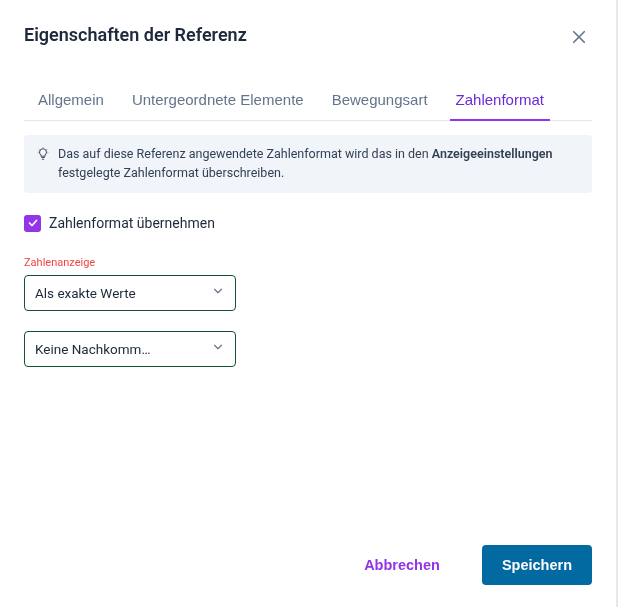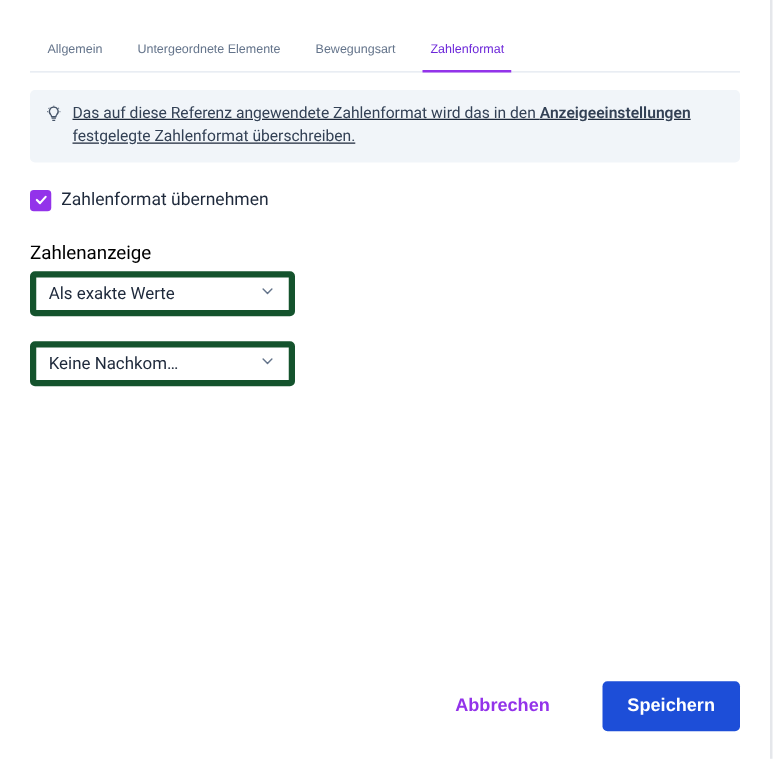--- a/index.html
+++ b/index.html
@@ -42,21 +42,21 @@
   .close-btn svg { width: 18px; height: 18px; }
 
   .tabs {
     display: flex;
     border-bottom: 1px solid #e2e8f0;
     gap: 0;
     margin-bottom: 14px;
   }
   .tab {
     padding: 10px 14px 12px 14px;
-    font-size: 10px;
+    font-size: 15px;
     color: #64748b;
     cursor: pointer;
     border: none;
     background: none;
     position: relative;
   }
   .tab.active {
     color: #6d28d9;
     font-weight: 400;
   }
@@ -71,21 +71,20 @@
   }
 
   .info-banner {
     background: #f1f5f9;
     border-radius: 4px;
     padding: 10px 12px;
     display: flex;
     gap: 8px;
     align-items: flex-start;
     margin-bottom: 22px;
-    text-decoration: underline;
   }
   .info-banner .bulb {
     flex-shrink: 0;
     margin-top: 1px;
   }
   .info-banner .bulb svg { width: 14px; height: 14px; color: #475569; }
   .info-text {
     font-size: 12.5px;
     line-height: 1.5;
     color: #334155;
@@ -110,29 +109,29 @@
     flex-shrink: 0;
   }
   .checkbox svg { width: 12px; height: 12px; color: #fff; }
   .checkbox-label {
     font-size: 14px;
     color: #1e293b;
   }
 
   .field-group { margin-bottom: 20px; }
   .field-label {
-    font-size: 15px;
-    color: #000000;
+    font-size: 11px;
+    color: #ef4444;
     margin-bottom: 6px;
     display: block;
   }
   .select {
     width: 212px;
     height: 36px;
-    border: 5px solid #14532d;
+    border: 1px solid #14532d;
     border-radius: 4px;
     background: #fff;
     display: flex;
     align-items: center;
     justify-content: space-between;
     padding: 0 10px;
     cursor: pointer;
     font-size: 13.5px;
     color: #1e293b;
     gap: 46px;
@@ -160,35 +159,46 @@
   .btn-cancel {
     background: none;
     border: none;
     color: #9333ea;
     font-size: 14.5px;
     font-weight: 600;
     cursor: pointer;
     padding: 10px 12px;
   }
   .btn-save {
-    background: #1d4ed8;
+    background: #0369a1;
     border: none;
     color: #fff;
     font-size: 14.5px;
     font-weight: 600;
     cursor: pointer;
     padding: 12px 20px;
     border-radius: 4px;
   }
 </style>
 </head>
 <body>
 
 <div class="dialog">
 
+  <div class="header">
+    <h1 class="title">Eigenschaften der Referenz</h1>
+    <button class="close-btn">
+      <span>
+        <svg viewBox="0 0 24 24" fill="none" stroke="currentColor" stroke-width="2.2" stroke-linecap="round">
+          <line x1="5" y1="5" x2="19" y2="19"></line>
+            <line x1="19" y1="5" x2="5" y2="19"></line>
+        </svg>
+      </span>
+    </button>
+  </div>
 
   <div class="tabs">
     <button class="tab">Allgemein</button>
     <button class="tab">Untergeordnete Elemente</button>
     <button class="tab">Bewegungsart</button>
     <button class="tab active">Zahlenformat</button>
   </div>
 
   <div class="info-banner">
     <span class="bulb">

